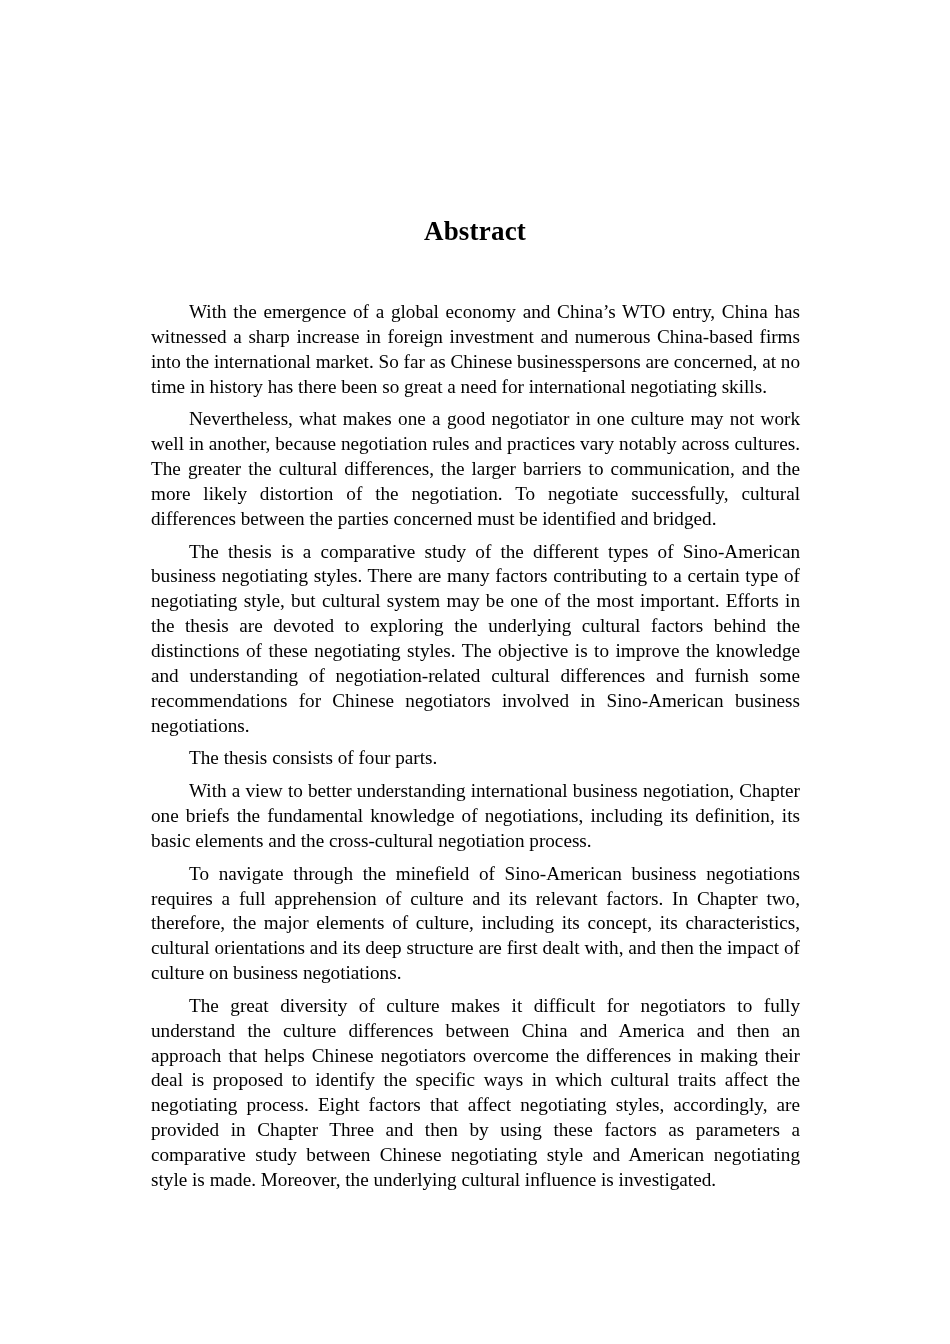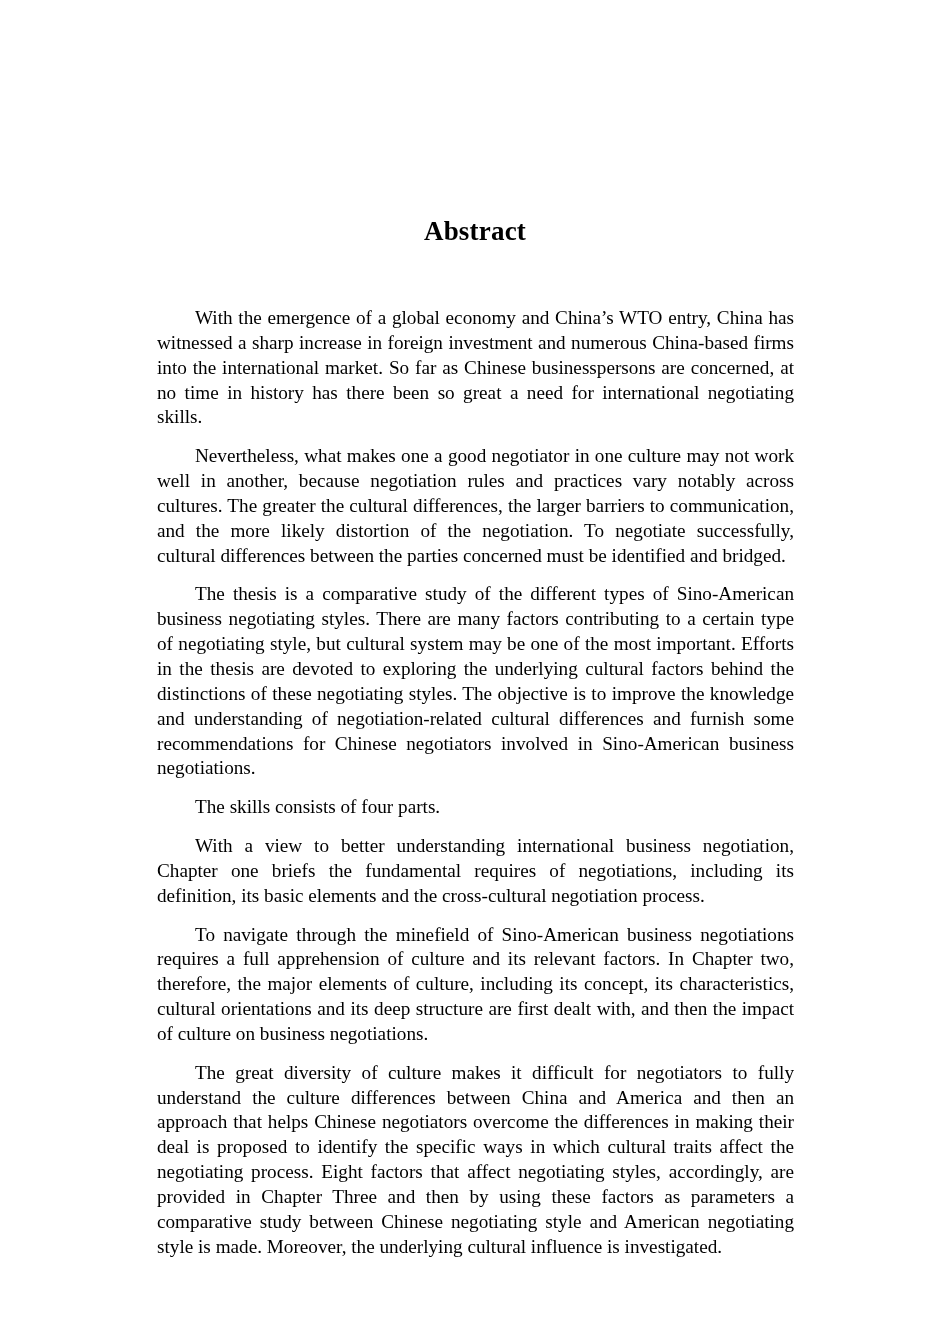--- a/index.html
+++ b/index.html
@@ -41,40 +41,40 @@
     left: 143px;
     width: 665px;
     font-size: 19.2px;
     line-height: 24.85px;
     text-align: justify;
     text-justify: inter-word;
     hyphens: none;
   }
 
   .body-text p {
-    margin: 14px;
+    margin: 8px;
     text-indent: 38px;
     text-align: justify;
   }
 
   
   .body-text p.last {
     text-align: justify;
   }
 </style>
 </head>
 <body>
 
 <div class="page">
 
   <h1 class="page-title">Abstract</h1>
 
   <div class="body-text">
     <p>With the emergence of a global economy and China’s WTO entry, China has witnessed a sharp increase in foreign investment and numerous China-based firms into the international market. So far as Chinese businesspersons are concerned, at no time in history has there been so great a need for international negotiating skills.</p>
     <p>Nevertheless, what makes one a good negotiator in one culture may not work well in another, because negotiation rules and practices vary notably across cultures. The greater the cultural differences, the larger barriers to communication, and the more likely distortion of the negotiation. To negotiate successfully, cultural differences between the parties concerned must be identified and bridged.</p>
     <p>The thesis is a comparative study of the different types of Sino-American business negotiating styles. There are many factors contributing to a certain type of negotiating style, but cultural system may be one of the most important. Efforts in the thesis are devoted to exploring the underlying cultural factors behind the distinctions of these negotiating styles. The objective is to improve the knowledge and understanding of negotiation-related cultural differences and furnish some recommendations for Chinese negotiators involved in Sino-American business negotiations.</p>
-    <p>The skills consists of four parts.</p>
-    <p>With a view to better understanding international business negotiation, Chapter one briefs the fundamental requires of negotiations, including its definition, its basic elements and the cross-cultural negotiation process.</p>
+    <p>The thesis consists of four parts.</p>
+    <p>With a view to better understanding international business negotiation, Chapter one briefs the fundamental knowledge of negotiations, including its definition, its basic elements and the cross-cultural negotiation process.</p>
     <p>To navigate through the minefield of Sino-American business negotiations requires a full apprehension of culture and its relevant factors. In Chapter two, therefore, the major elements of culture, including its concept, its characteristics, cultural orientations and its deep structure are first dealt with, and then the impact of culture on business negotiations.</p>
     <p>The great diversity of culture makes it difficult for negotiators to fully understand the culture differences between China and America and then an approach that helps Chinese negotiators overcome the differences in making their deal is proposed to identify the specific ways in which cultural traits affect the negotiating process. Eight factors that affect negotiating styles, accordingly, are provided in Chapter Three and then by using these factors as parameters a comparative study between Chinese negotiating style and American negotiating style is made. Moreover, the underlying cultural influence is investigated.</p>
   </div>
 
 </div>
 
 </body></html>

